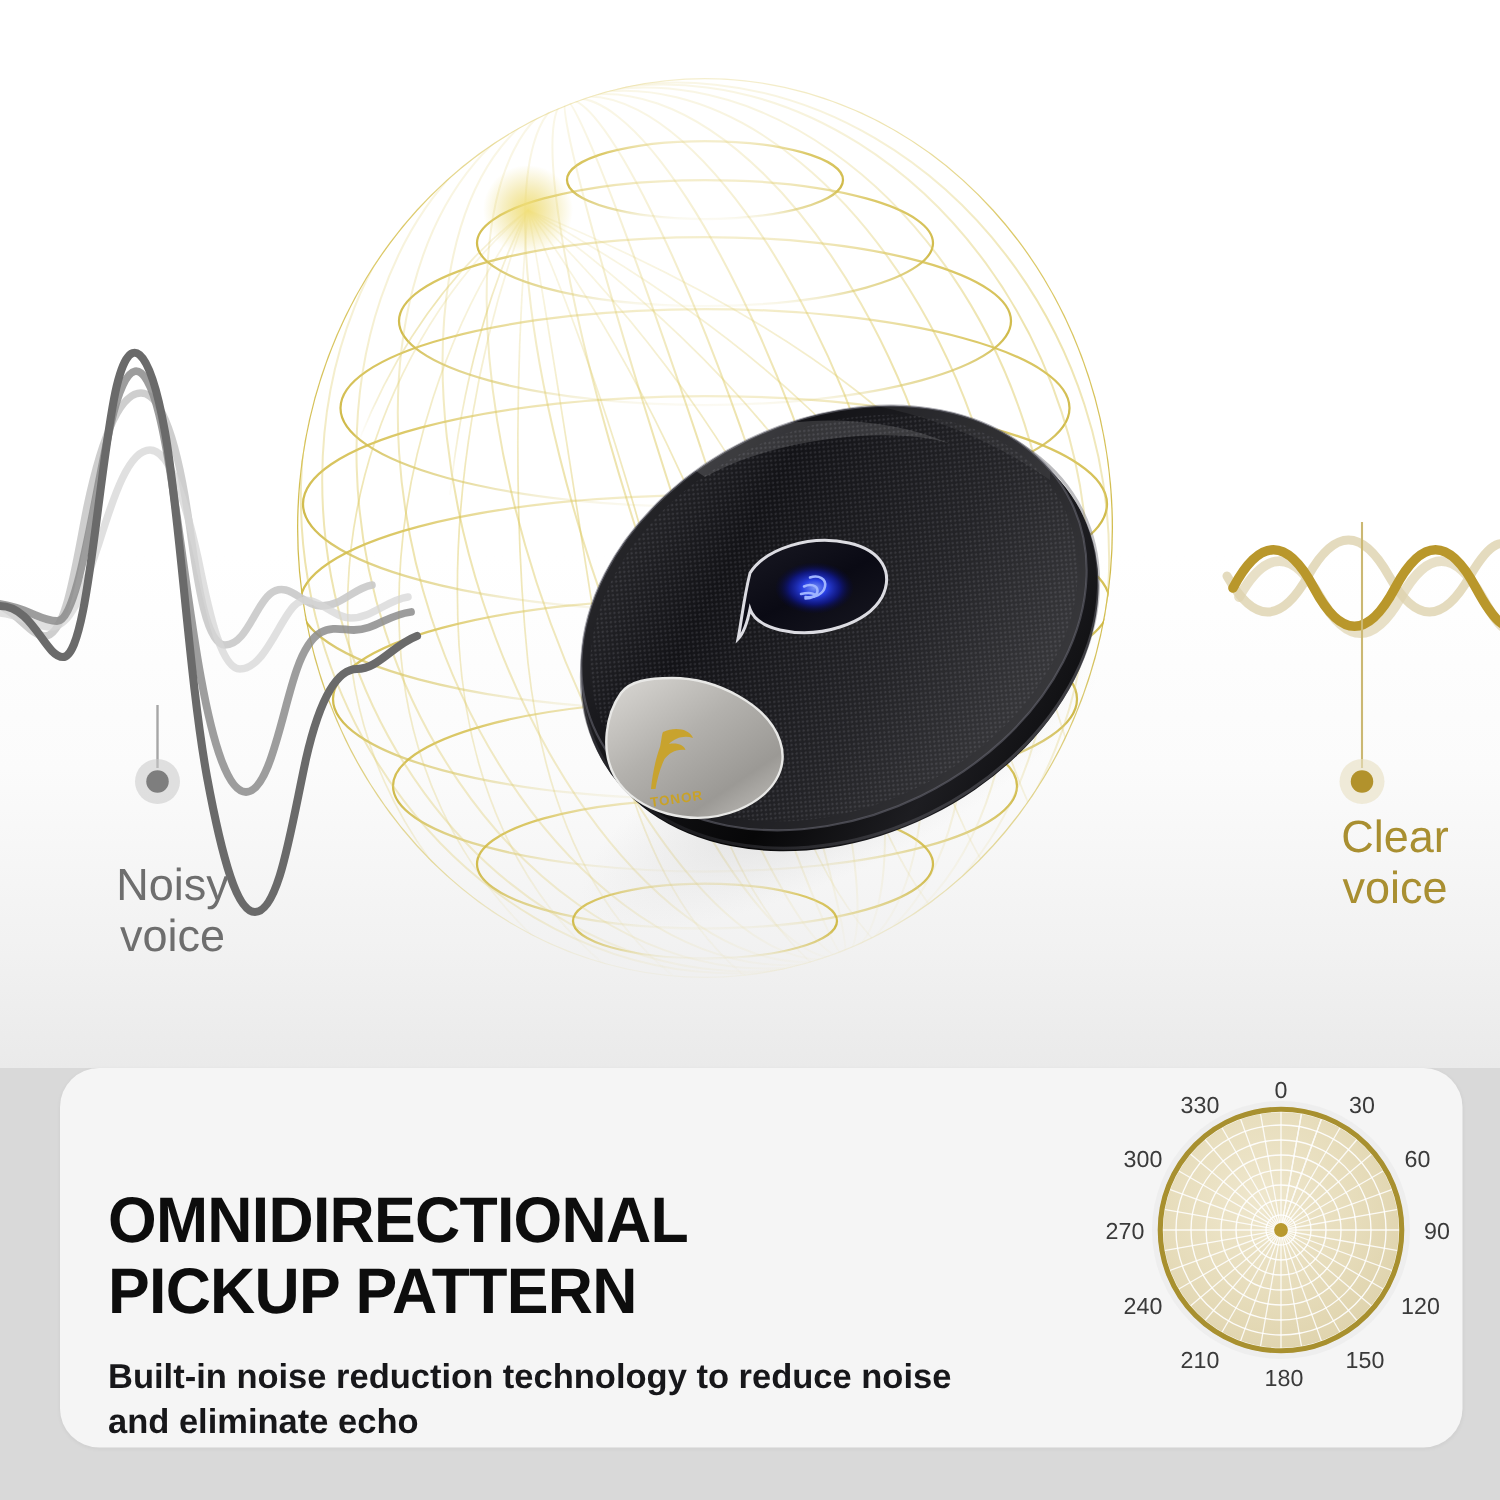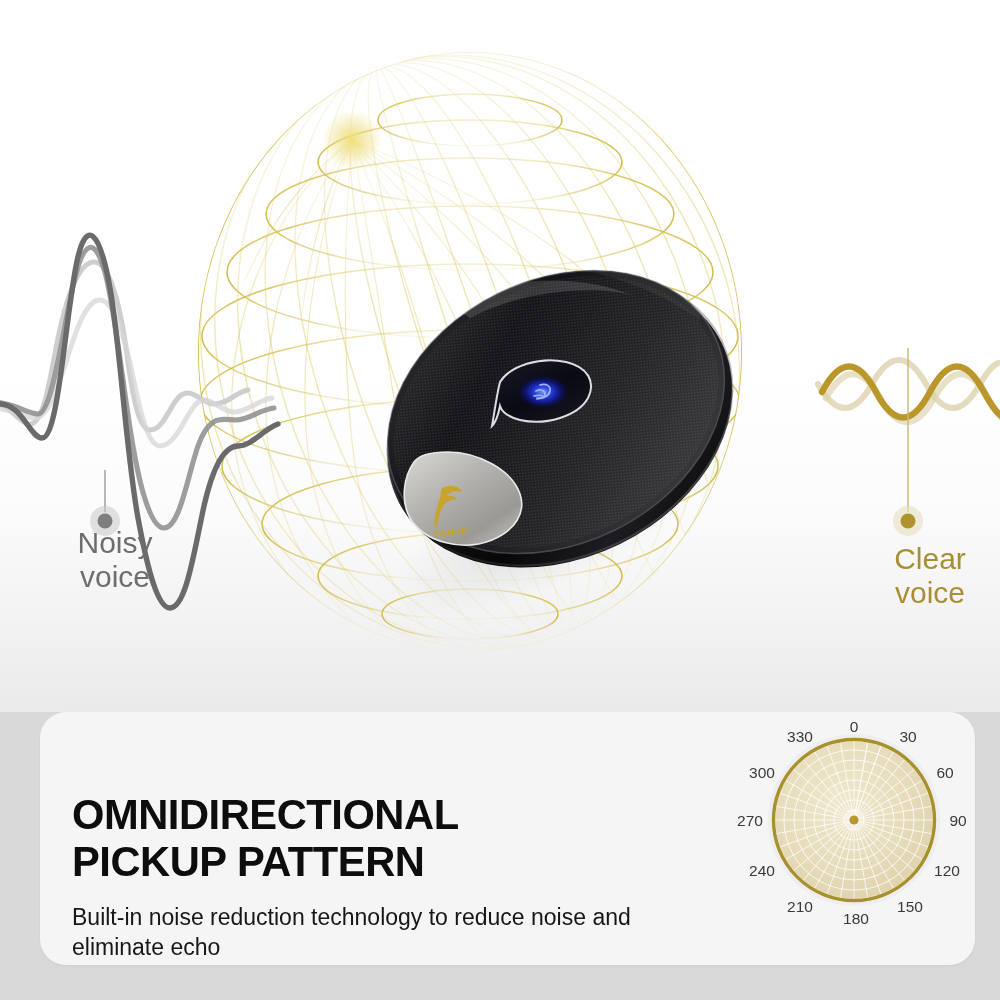--- a/index.html
+++ b/index.html
@@ -15,40 +15,40 @@
   .hero{
     position:absolute;left:0;top:0;width:1000px;height:712px;
     background:linear-gradient(180deg,#ffffff 0%,#ffffff 52%,#fbfbfb 72%,#f2f2f2 88%,#eaeaea 100%);
     overflow:hidden;
   }
   .hero-svg{position:absolute;left:0;top:0;width:1000px;height:712px;}
 
   
   .callout{position:absolute;text-align:center;line-height:1.14;font-weight:400;}
   .callout span{display:block;}
-  #noisy-label{left:40px;top:526px;width:150px;font-size:30px;color:#6e6e6e;text-align:center;}
+  #noisy-label{left:40px;top:574px;width:150px;font-size:30px;color:#6e6e6e;text-align:center;}
   #clear-label{left:855px;top:542px;width:150px;font-size:30px;color:#a98f31;}
 
   
   .card{
     position:absolute;left:40px;top:712px;width:935px;height:253px;
     background:#f5f5f5;border-radius:26px;
     box-shadow:0 1px 3px rgba(0,0,0,.05);
     overflow:hidden;
   }
   .card-text{position:absolute;left:32px;top:32px;width:620px;margin-top:47px;}
   .headline{
     font-family:"Liberation Sans","DejaVu Sans",sans-serif;
     font-weight:700;font-size:43px;line-height:1.1;letter-spacing:-0.5px;
     color:#0d0d0d;margin:0;
     transform:scaleX(.97);transform-origin:left top;
   }
   .headline .l2{display:block;}
   .subcopy{
-    margin:16px 0 0 0;font-size:23px;line-height:1.32;color:#17171a;font-weight:400;
+    margin:16px 0 0 0;font-size:23px;line-height:1.32;color:#17171a;font-weight:700;
     max-width:600px;
   }
 
   
   .polar-wrap{position:absolute;left:660px;top:0;width:275px;height:253px;}
   .polar-svg{position:absolute;left:0;top:0;width:275px;height:253px;}
   .polar-tick{
     font-family:"Liberation Sans","DejaVu Sans",sans-serif;
     font-size:15.5px;fill:#3a3a3a;text-anchor:middle;dominant-baseline:middle;
   }

